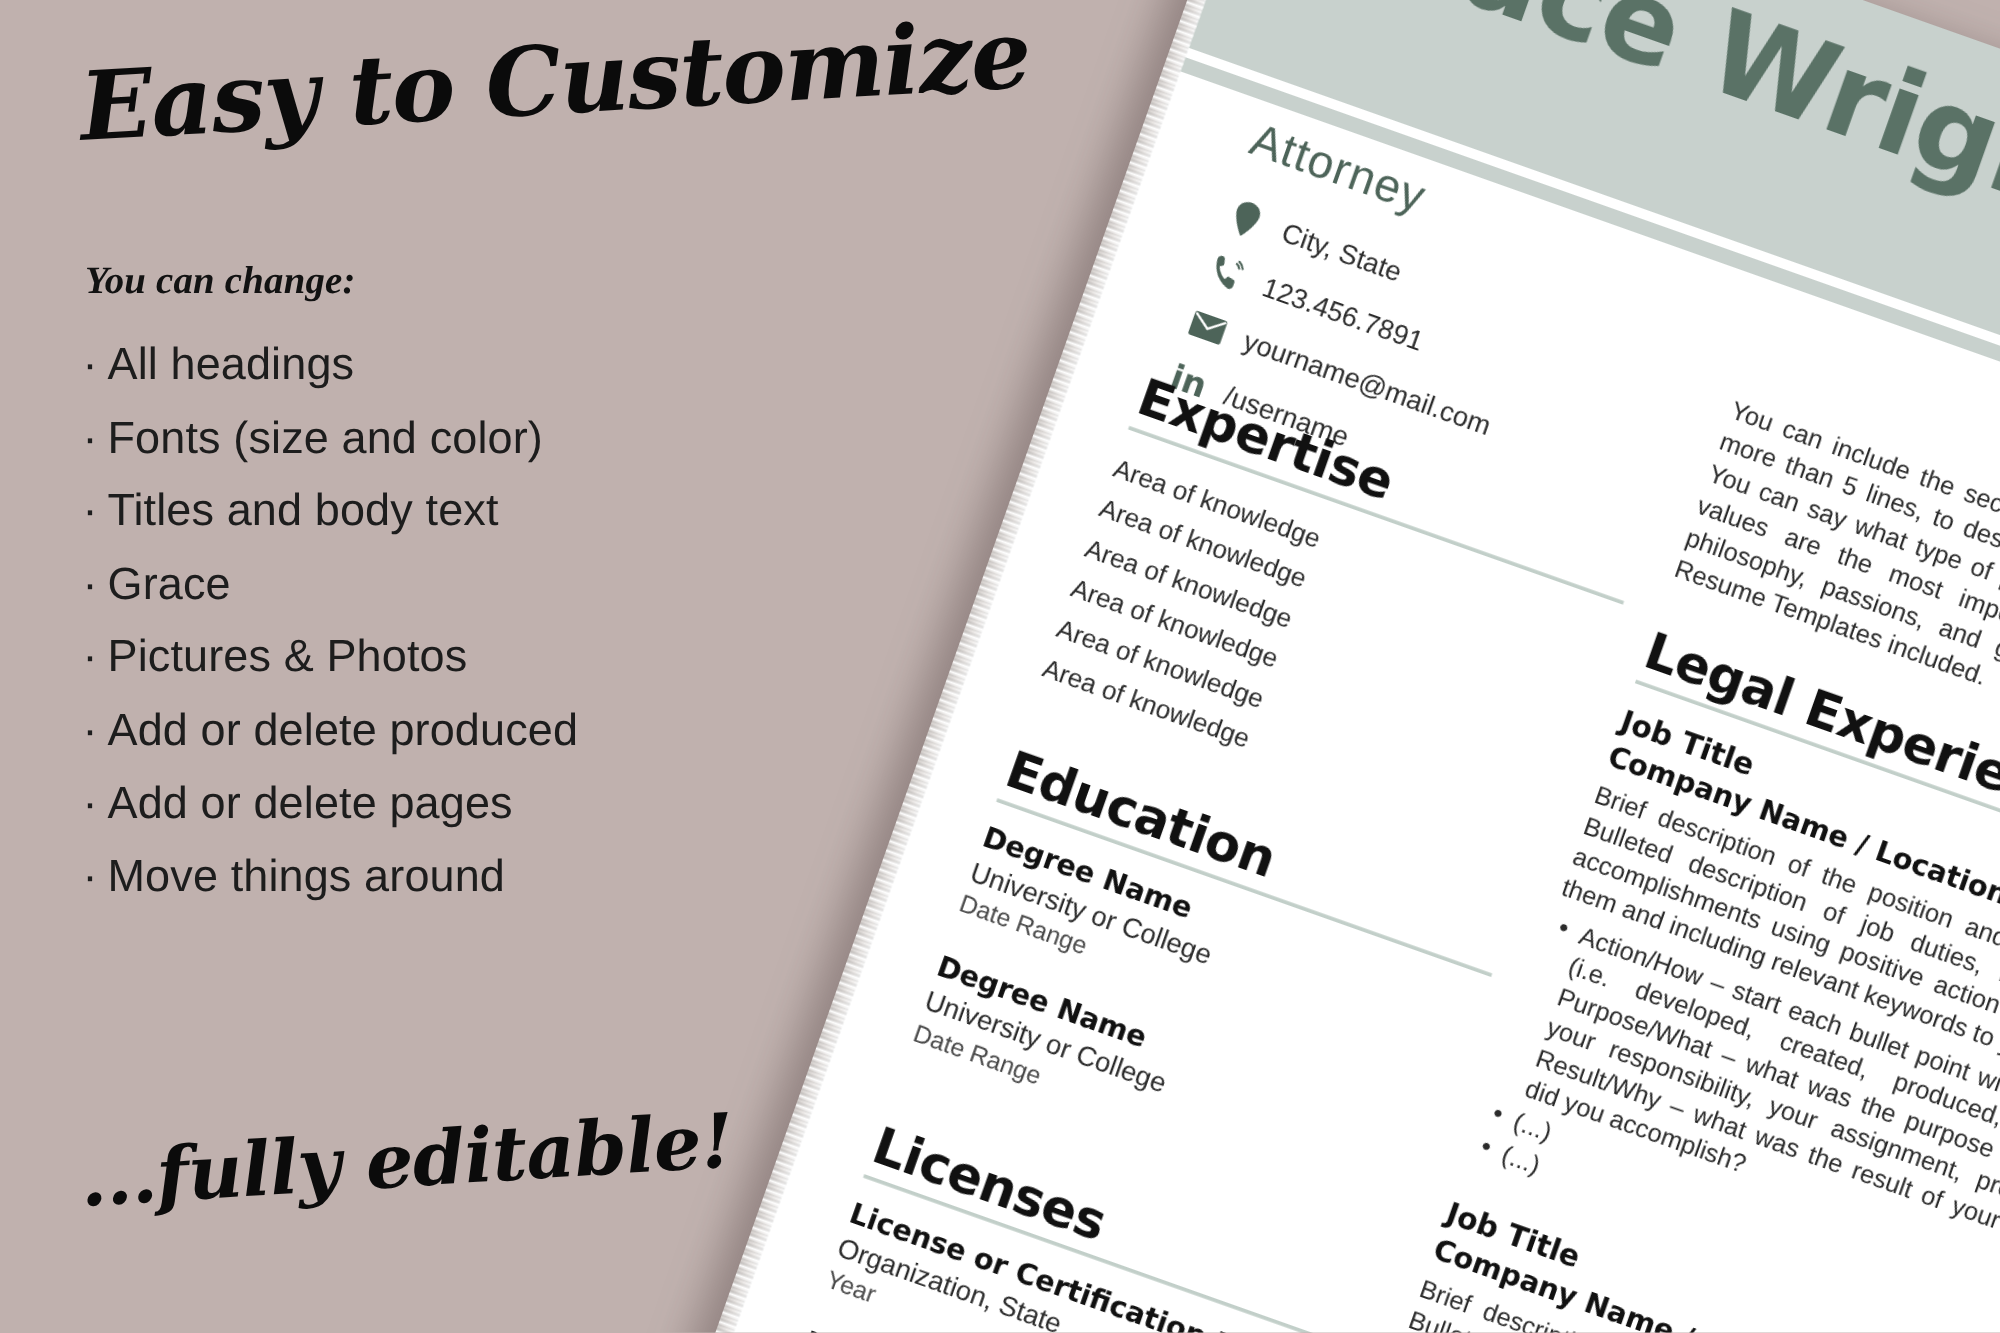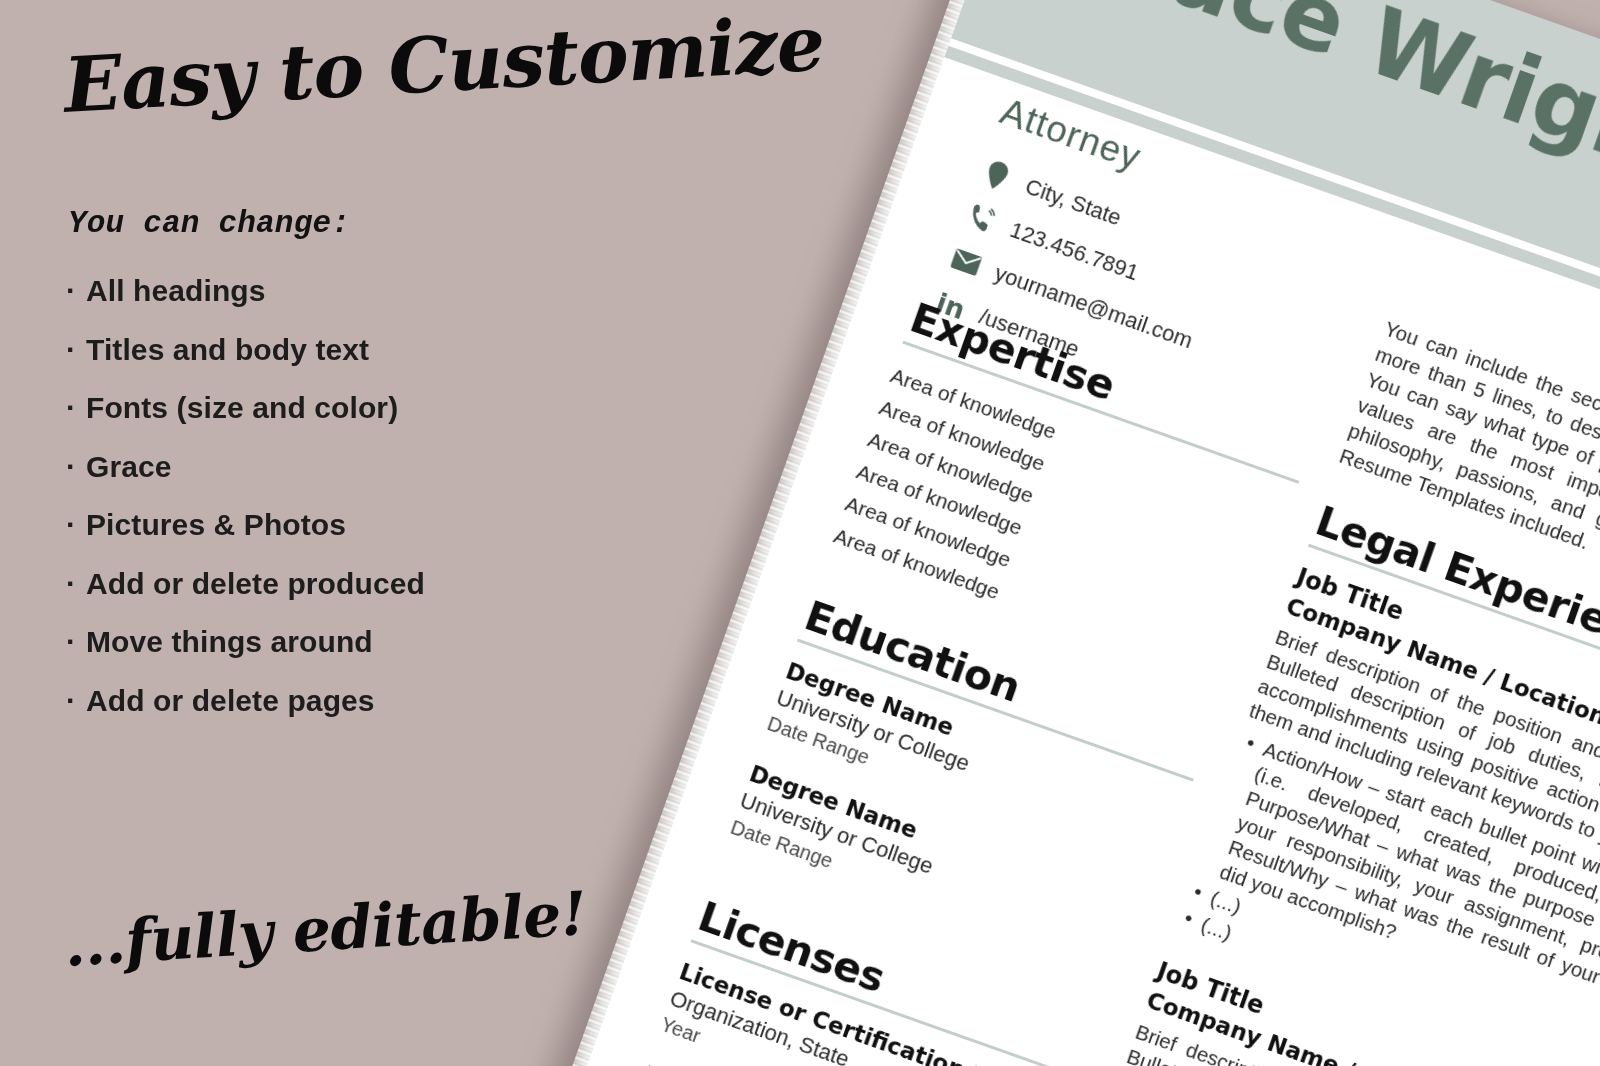--- a/index.html
+++ b/index.html
@@ -23,37 +23,37 @@
     font-size:76px;
     line-height:1.0;
     color:#0b0b0b;
     transform:rotate(-3.2deg);
     transform-origin:left top;
     letter-spacing:-1px;
     white-space:nowrap;
   }
   #promo-sub{
     position:absolute;left:68px;top:206px;
-    font-family:Liberation Mono, monospace;
+    font-family:Liberation Serif, serif;
     font-style:italic;
     font-weight:700;
     font-size:31px;
     color:#121212;
     letter-spacing:0.2px;
   }
   #promo-list{
     position:absolute;left:66px;top:262px;
     list-style:none;margin:0;padding:0;
     width:620px;
   }
   #promo-list li{
-    font-size:30px;
+    font-size:36px;
     line-height:58.5px;
     color:#1d1d1d;
-    font-weight:700;
+    font-weight:400;
     white-space:nowrap;
     letter-spacing:0.1px;
   }
   #promo-list li .b{
     display:inline-block;width:20px;color:#1d1d1d;
   }
   #promo-footer{
     position:absolute;left:62px;top:910px;
     font-family:"DejaVu Serif", serif;
     font-style:italic;
@@ -216,27 +216,27 @@
   }
 </style>
 </head>
 <body>
 
 <div id="promo">
   <div id="promo-title">Easy to Customize</div>
   <div id="promo-sub">You can change:</div>
   <ul id="promo-list">
     <li><span class="b">·</span><span>All headings</span></li>
+    <li><span class="b">·</span><span>Fonts (size and color)</span></li>
     <li><span class="b">·</span><span>Titles and body text</span></li>
-    <li><span class="b">·</span><span>Fonts (size and color)</span></li>
     <li><span class="b">·</span><span>Grace</span></li>
     <li><span class="b">·</span><span>Pictures &amp; Photos</span></li>
     <li><span class="b">·</span><span>Add or delete produced</span></li>
+    <li><span class="b">·</span><span>Add or delete pages</span></li>
     <li><span class="b">·</span><span>Move things around</span></li>
-    <li><span class="b">·</span><span>Add or delete pages</span></li>
   </ul>
   <div id="promo-footer">...fully editable!</div>
 </div>
 
 <div id="page-wrap">
   <div id="page">
 
     <div id="sage-band"></div>
     <div id="sage-inner-line"></div>
 

